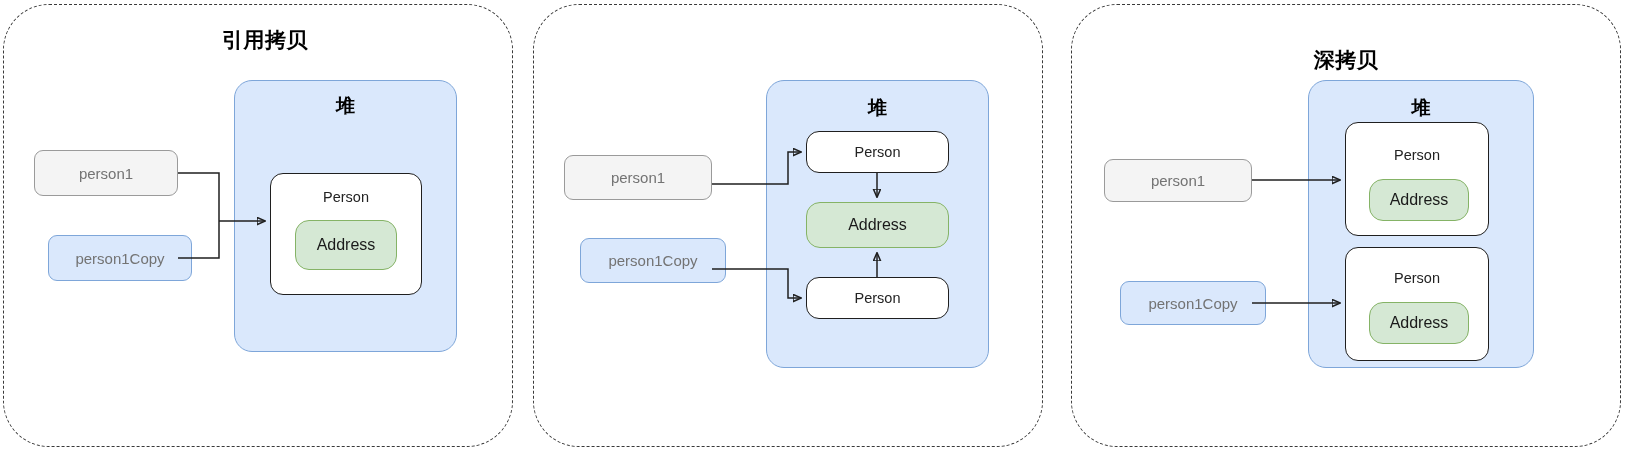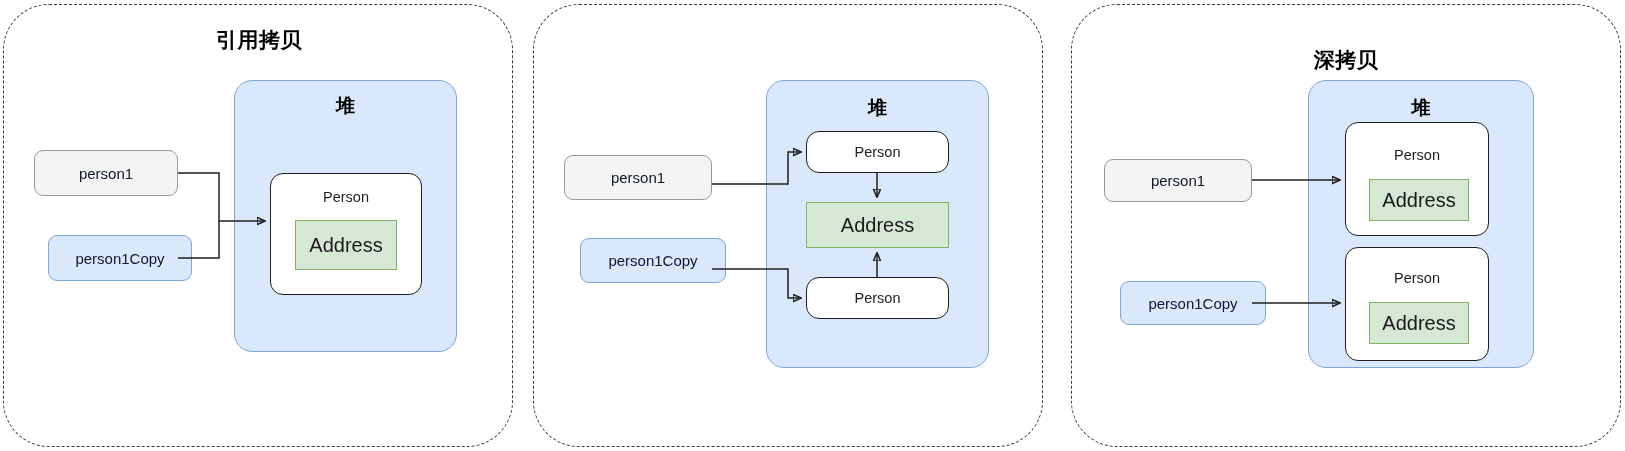--- a/index.html
+++ b/index.html
@@ -50,21 +50,21 @@
 
   
   .varbox{
     position:absolute;
     box-sizing:border-box;
     border-radius:9px;
     display:flex;
     align-items:center;
     justify-content:center;
     font-size:15px;
-    color:#0f172a;
+    color:#737373;
   }
   .varbox.gray{background:#f4f4f4;border:1.3px solid #9a9a9a;}
   .varbox.blue{background:#dae8fc;border:1.3px solid #7ea6d9;margin-left:14px;}
 
   
   .person{
     position:absolute;
     box-sizing:border-box;
     background:#ffffff;
     border:1.6px solid #1f1f1f;
@@ -81,39 +81,39 @@
     display:flex;align-items:center;justify-content:center;
     font-size:14.5px;color:#232323;
   }
 
   
   .address{
     position:absolute;
     box-sizing:border-box;
     background:#d5e8d4;
     border:1.3px solid #85b366;
-    border-radius:0;
+    border-radius:14px;
     display:flex;
     align-items:center;
     justify-content:center;
-    font-size:20px;
+    font-size:16px;
     color:#1a1a1a;
   }
 
   
   .wires{position:absolute;left:0;top:0;width:1625px;height:451px;pointer-events:none;}
   .wires path,.wires line{fill:none;stroke:#1f1f1f;stroke-width:1.5;}
 </style>
 </head>
 <body>
 
 <div id="stage">
 
   <div class="panel" style="left:3px;top:4px;width:510px;height:443px;"></div>
-  <div class="panel-title" style="left:4px;top:26px;width:510px;">引用拷贝</div>
+  <div class="panel-title" style="left:10px;top:26px;width:510px;">引用拷贝</div>
 
   <div class="heap" style="left:234px;top:80px;width:223px;height:272px;"></div>
   <div class="heap-label" style="left:234px;top:93px;width:223px;">堆</div>
 
   <div class="varbox gray" style="left:34px;top:150px;width:144px;height:46px;">person1</div>
 
   <div class="varbox blue" style="left:34px;top:235px;width:144px;height:46px;">person1Copy</div>
 
   <div class="person" style="left:270px;top:173px;width:152px;height:122px;"></div>
   <div class="person-label" style="left:270px;top:189px;width:152px;">Person</div>

